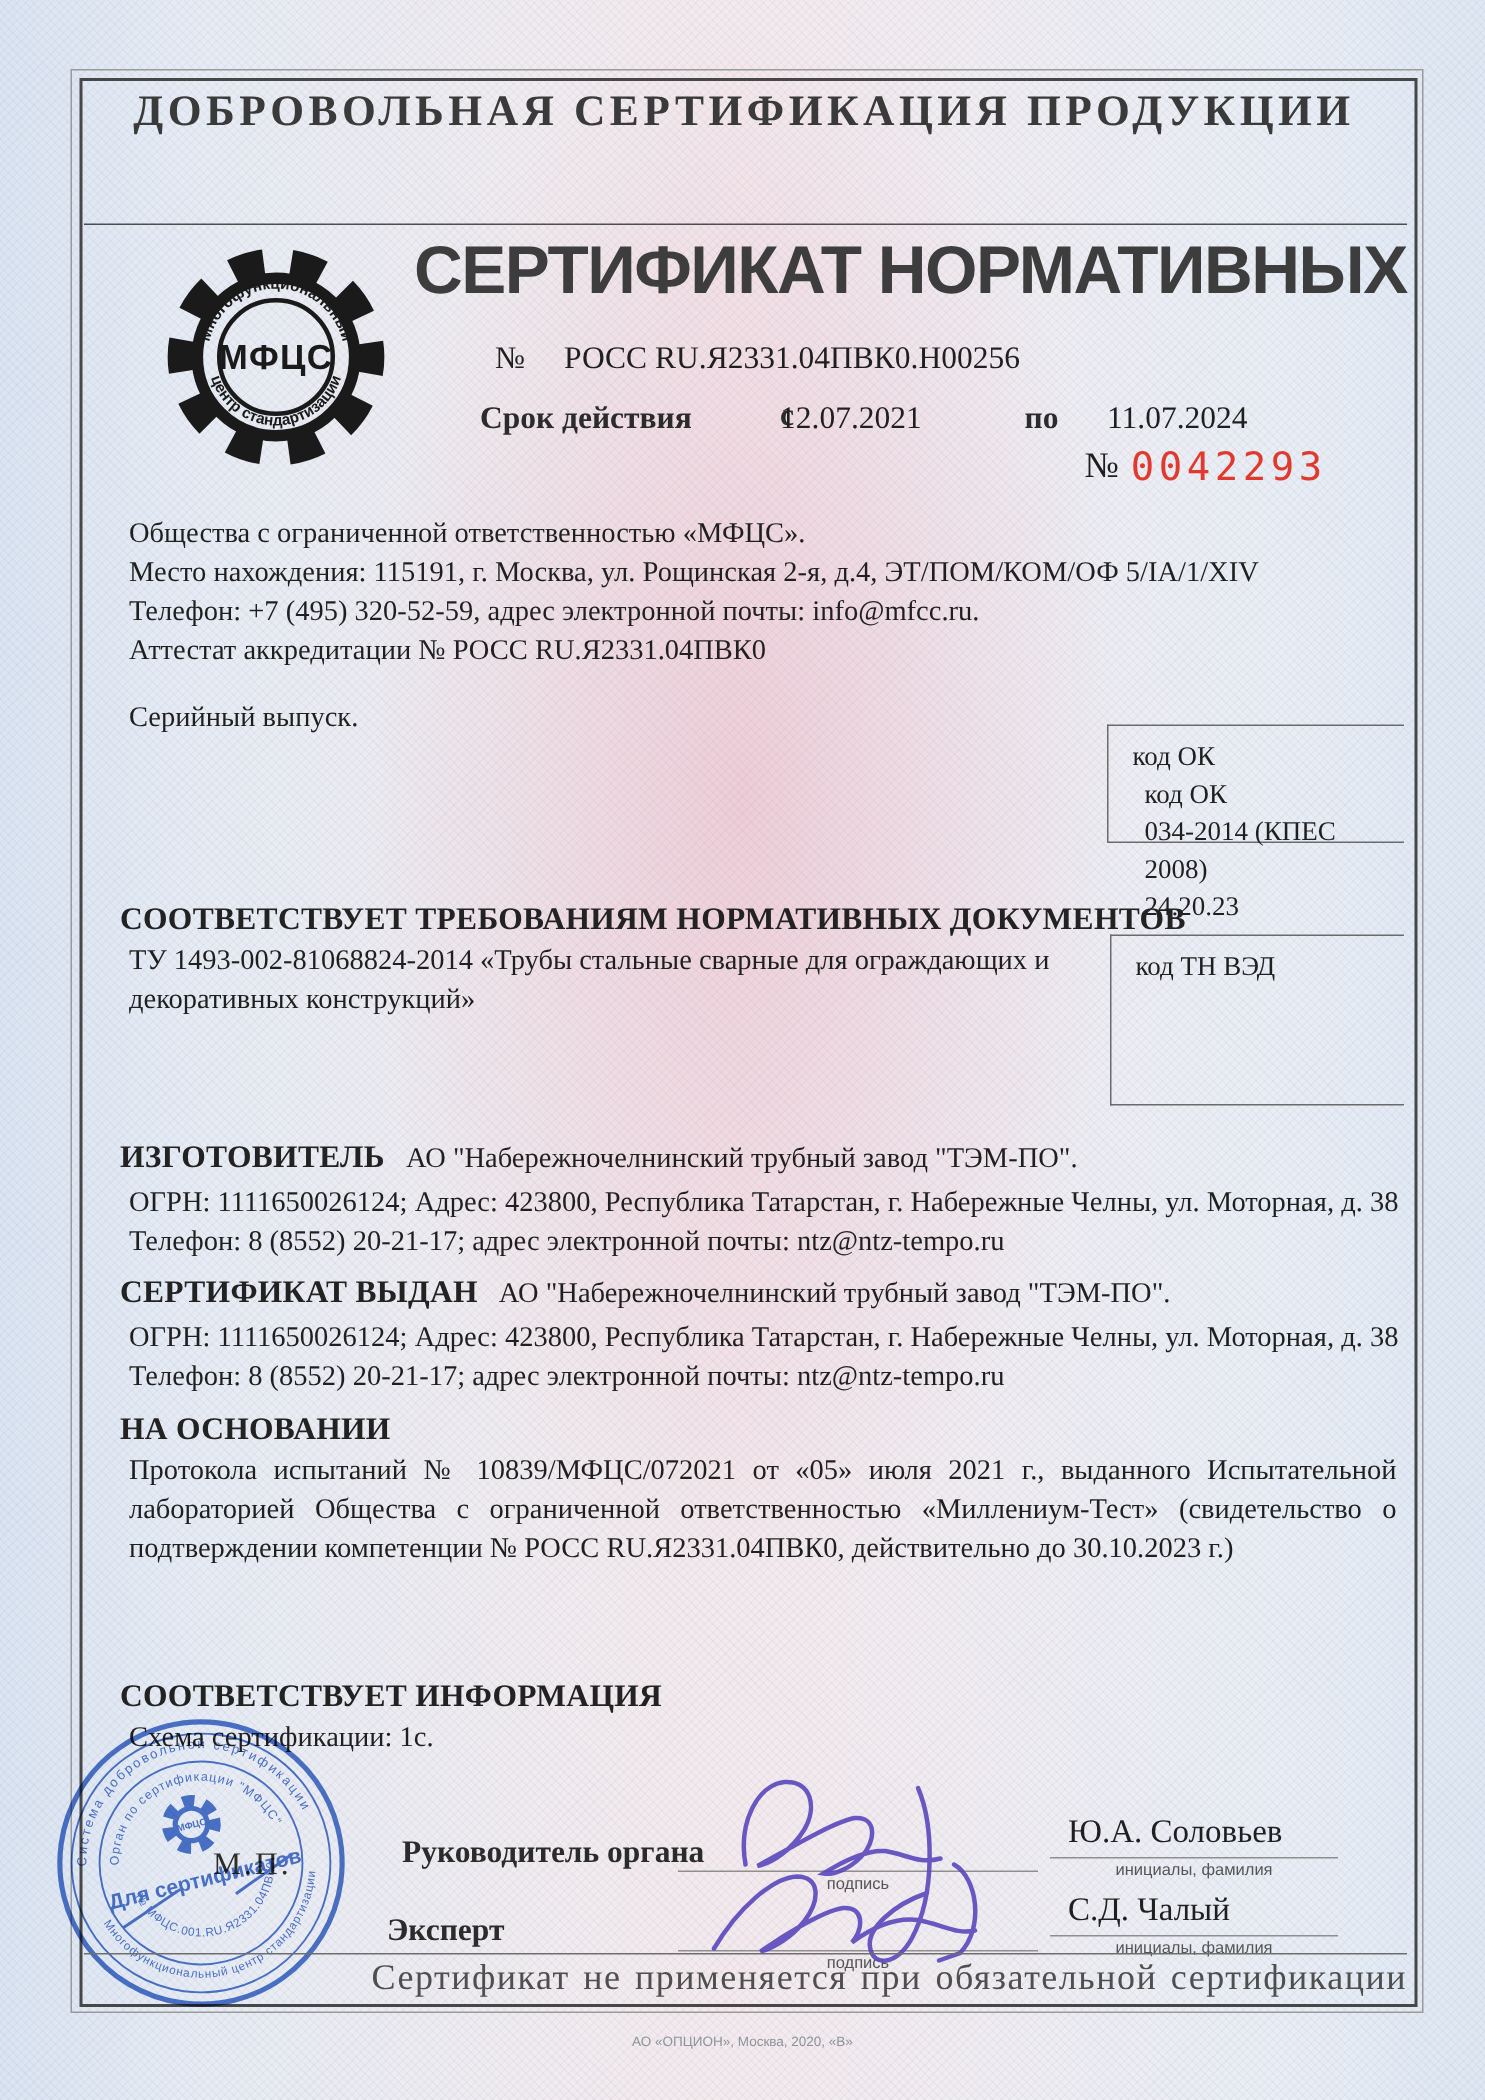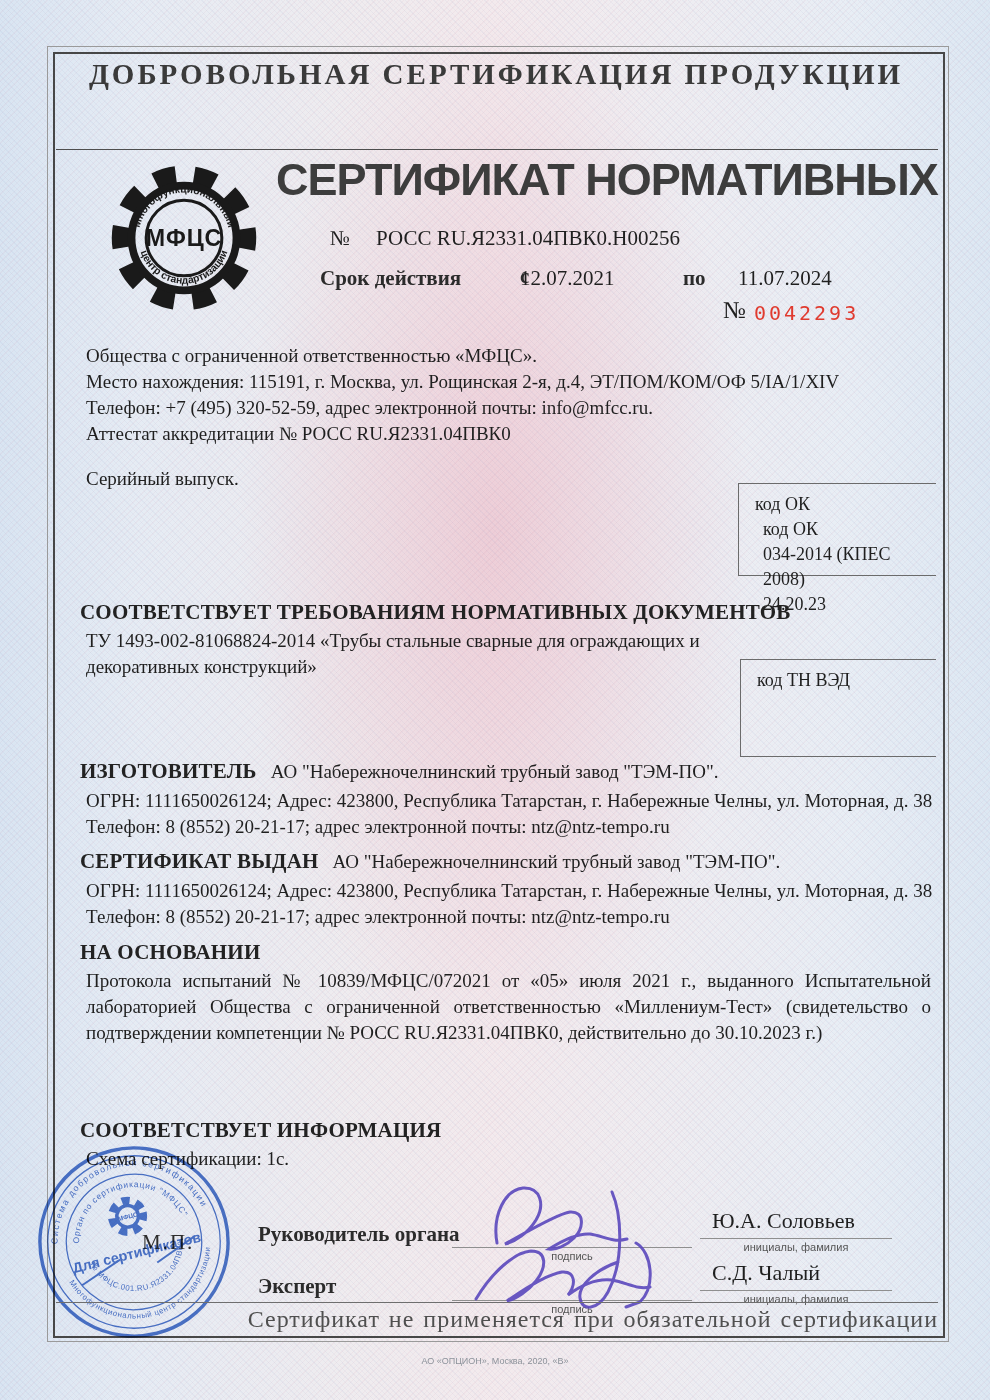--- a/index.html
+++ b/index.html
@@ -26,21 +26,21 @@
     letter-spacing:-1px; color:#3d3d3d; white-space:nowrap;
   }
   .num-line{position:absolute; left:330px; top:226px; font-size:21px;}
   .num-line .lbl{margin-right:26px;}
   .validity{position:absolute; left:320px; top:266px; font-size:21px; font-weight:bold; color:#2b2b2b;}
   .validity .date{font-weight:normal; color:#1f1f1f;}
   .v-from{position:absolute; left:200px; top:-2px;}
   .v-po{position:absolute; left:363px; top:0;}
   .serial{position:absolute; left:723px; top:297px; font-size:24px;}
   .serial .digits{
-    font-family:"DejaVu Sans Mono", monospace; font-size:20px; letter-spacing:3px;
+    font-family:"DejaVu Sans Mono", monospace; font-size:26px; letter-spacing:3px;
     color:#e03a2e; vertical-align:-2px; margin-left:8px;
   }
   .sec{position:absolute; left:80px;}
   .sec-title{font-weight:bold; font-size:21px; letter-spacing:0.2px; color:#222; margin-right:14px;}
   .body-txt, .line{font-size:19px; line-height:26px;}
   .para{margin:0; font-size:19px; line-height:27px;}
   .just{text-align:justify;}
   .lines{margin-top:3px; padding-left:6px;}
   .code-box{
     position:absolute; border:1.5px solid #6b6b6b; border-right:none;
@@ -119,34 +119,34 @@
       <div class="line">Общества с ограниченной ответственностью «МФЦС».</div>
       <div class="line">Место нахождения: 115191, г. Москва, ул. Рощинская 2-я, д.4, ЭТ/ПОМ/КОМ/ОФ 5/IА/1/XIV</div>
       <div class="line">Телефон: +7 (495) 320-52-59, адрес электронной почты: info@mfcc.ru.</div>
       <div class="line">Аттестат аккредитации № РОСС RU.Я2331.04ПВК0</div>
     </div>
   </div>
 
   <div class="sec" style="top:466px; width:660px;">
     <div class="line" style="padding-left:6px;">Серийный выпуск.</div>
   </div>
-  <div class="code-box" style="left:738px; top:483px; width:198px; height:93px;">
+  <div class="code-box" style="left:738px; top:483px; width:198px; height:79px;">
     <span class="cb-title">код ОК</span>
     <span class="cb-line">код ОК</span>
     <span class="cb-line">034-2014 (КПЕС 2008)</span>
     <span class="cb-line">24.20.23</span>
   </div>
 
   <div class="sec" style="top:600px; width:860px;">
     <span class="sec-title">СООТВЕТСТВУЕТ ТРЕБОВАНИЯМ НОРМАТИВНЫХ ДОКУМЕНТОВ</span>
     <div class="lines" style="width:648px;">
       <div class="line">ТУ 1493-002-81068824-2014 «Трубы стальные сварные для ограждающих и декоративных конструкций»</div>
     </div>
   </div>
-  <div class="code-box" style="left:740px; top:659px; width:196px; height:98px;">
+  <div class="code-box" style="left:740px; top:623px; width:196px; height:114px;">
     <span class="cb-title">код ТН ВЭД</span>
   </div>
 
   <div class="sec" style="top:758px; width:860px;">
     <p class="para"><span class="sec-title">ИЗГОТОВИТЕЛЬ</span><span>АО "Набережночелнинский трубный завод "ТЭМ-ПО".</span></p>
     <div class="lines">
       <div class="line">ОГРН: 1111650026124; Адрес:  423800, Республика Татарстан, г. Набережные Челны, ул. Моторная, д. 38</div>
       <div class="line">Телефон: 8 (8552) 20-21-17; адрес электронной почты: ntz@ntz-tempo.ru</div>
     </div>
   </div>
@@ -168,21 +168,21 @@
 
   <div class="sec" style="top:1118px; width:860px;">
     <span class="sec-title">СООТВЕТСТВУЕТ ИНФОРМАЦИЯ</span>
     <div class="lines">
       <div class="line">Схема сертификации: 1с.</div>
     </div>
   </div>
 
   <div class="mp">М.П.</div>
 
-  <div class="sig-label" style="left:258px; top:1222px;">Руководитель органа</div>
+  <div class="sig-label" style="left:268px; top:1222px;">Руководитель органа</div>
   <div class="sig-line" style="left:452px; top:1247px; width:240px;"></div>
   <div class="sig-caption" style="left:452px; top:1250px; width:240px;">подпись</div>
   <div class="sig-name" style="left:712px; top:1208px;">Ю.А. Соловьев</div>
   <div class="sig-line" style="left:700px; top:1238px; width:192px;"></div>
   <div class="sig-caption" style="left:700px; top:1241px; width:192px;">инициалы, фамилия</div>
 
   <div class="sig-label" style="left:258px; top:1274px;text-align:right;">Эксперт</div>
   <div class="sig-line" style="left:452px; top:1300px; width:240px;"></div>
   <div class="sig-caption" style="left:452px; top:1303px; width:240px;">подпись</div>
   <div class="sig-name" style="left:712px; top:1260px;">С.Д. Чалый</div>

